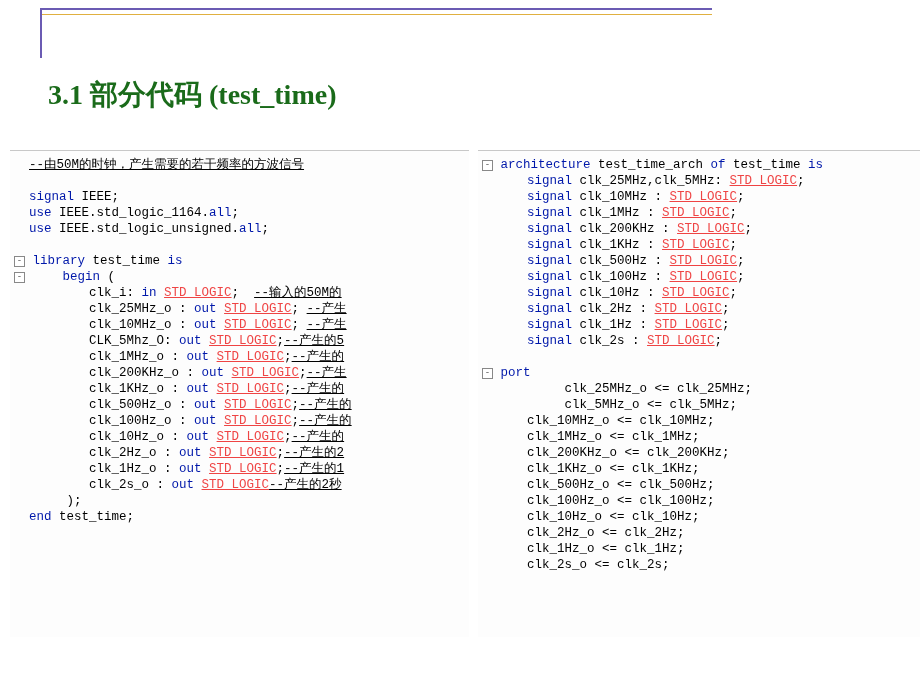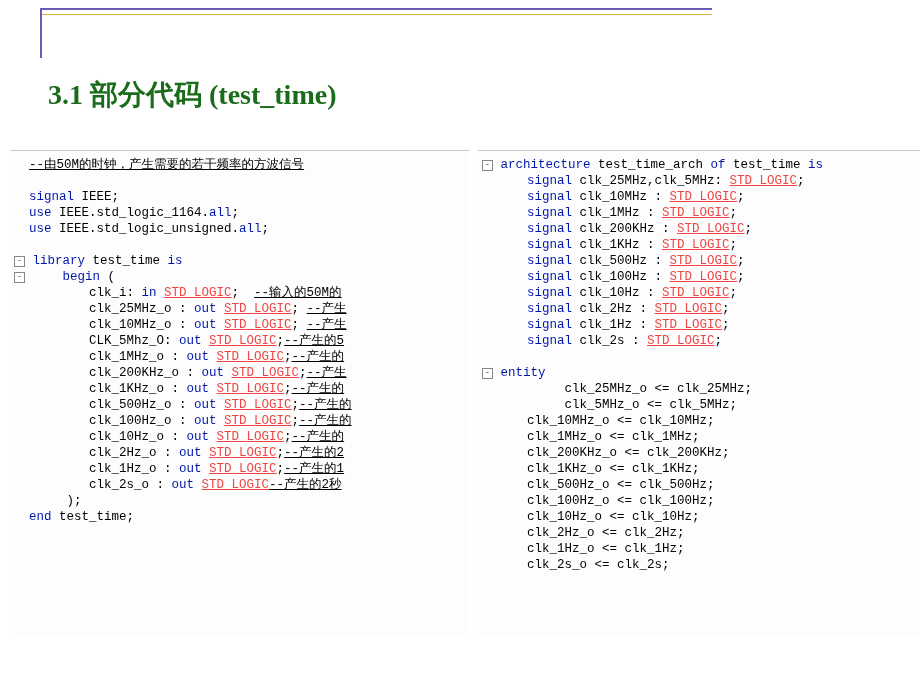--- a/index.html
+++ b/index.html
@@ -110,21 +110,21 @@
       <span class="c-keyword">signal</span><span> clk_1MHz : </span><span class="c-type">STD_LOGIC</span><span>;</span>
       <span class="c-keyword">signal</span><span> clk_200KHz : </span><span class="c-type">STD_LOGIC</span><span>;</span>
       <span class="c-keyword">signal</span><span> clk_1KHz : </span><span class="c-type">STD_LOGIC</span><span>;</span>
       <span class="c-keyword">signal</span><span> clk_500Hz : </span><span class="c-type">STD_LOGIC</span><span>;</span>
       <span class="c-keyword">signal</span><span> clk_100Hz : </span><span class="c-type">STD_LOGIC</span><span>;</span>
       <span class="c-keyword">signal</span><span> clk_10Hz : </span><span class="c-type">STD_LOGIC</span><span>;</span>
       <span class="c-keyword">signal</span><span> clk_2Hz : </span><span class="c-type">STD_LOGIC</span><span>;</span>
       <span class="c-keyword">signal</span><span> clk_1Hz : </span><span class="c-type">STD_LOGIC</span><span>;</span>
       <span class="c-keyword">signal</span><span> clk_2s : </span><span class="c-type">STD_LOGIC</span><span>;</span>
 
-<span class="fold">-</span> <span class="c-keyword">entity</span>
+<span class="fold">-</span> <span class="c-keyword">port</span>
            <span>clk_25MHz_o &lt;= clk_25MHz;</span>
            <span>clk_5MHz_o &lt;= clk_5MHz;</span>
       <span>clk_10MHz_o &lt;= clk_10MHz;</span>
       <span>clk_1MHz_o &lt;= clk_1MHz;</span>
       <span>clk_200KHz_o &lt;= clk_200KHz;</span>
       <span>clk_1KHz_o &lt;= clk_1KHz;</span>
       <span>clk_500Hz_o &lt;= clk_500Hz;</span>
       <span>clk_100Hz_o &lt;= clk_100Hz;</span>
       <span>clk_10Hz_o &lt;= clk_10Hz;</span>
       <span>clk_2Hz_o &lt;= clk_2Hz;</span>

